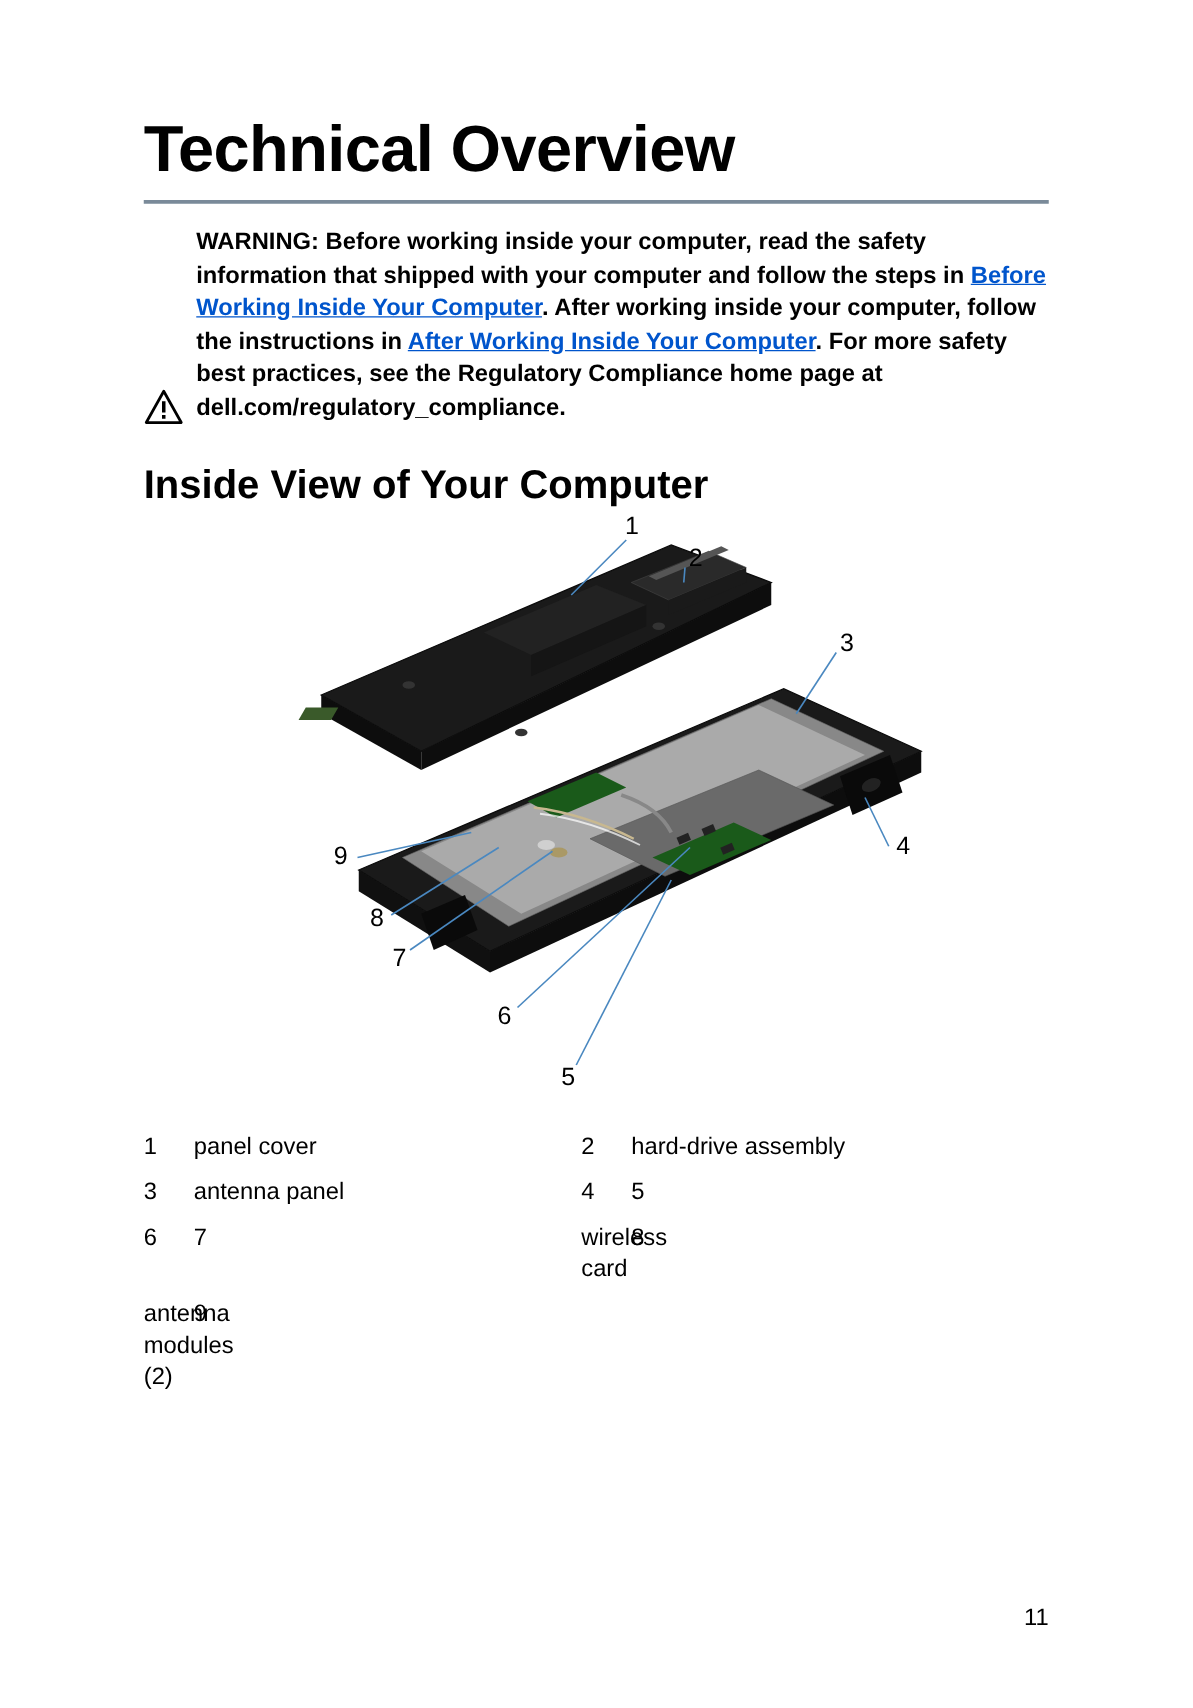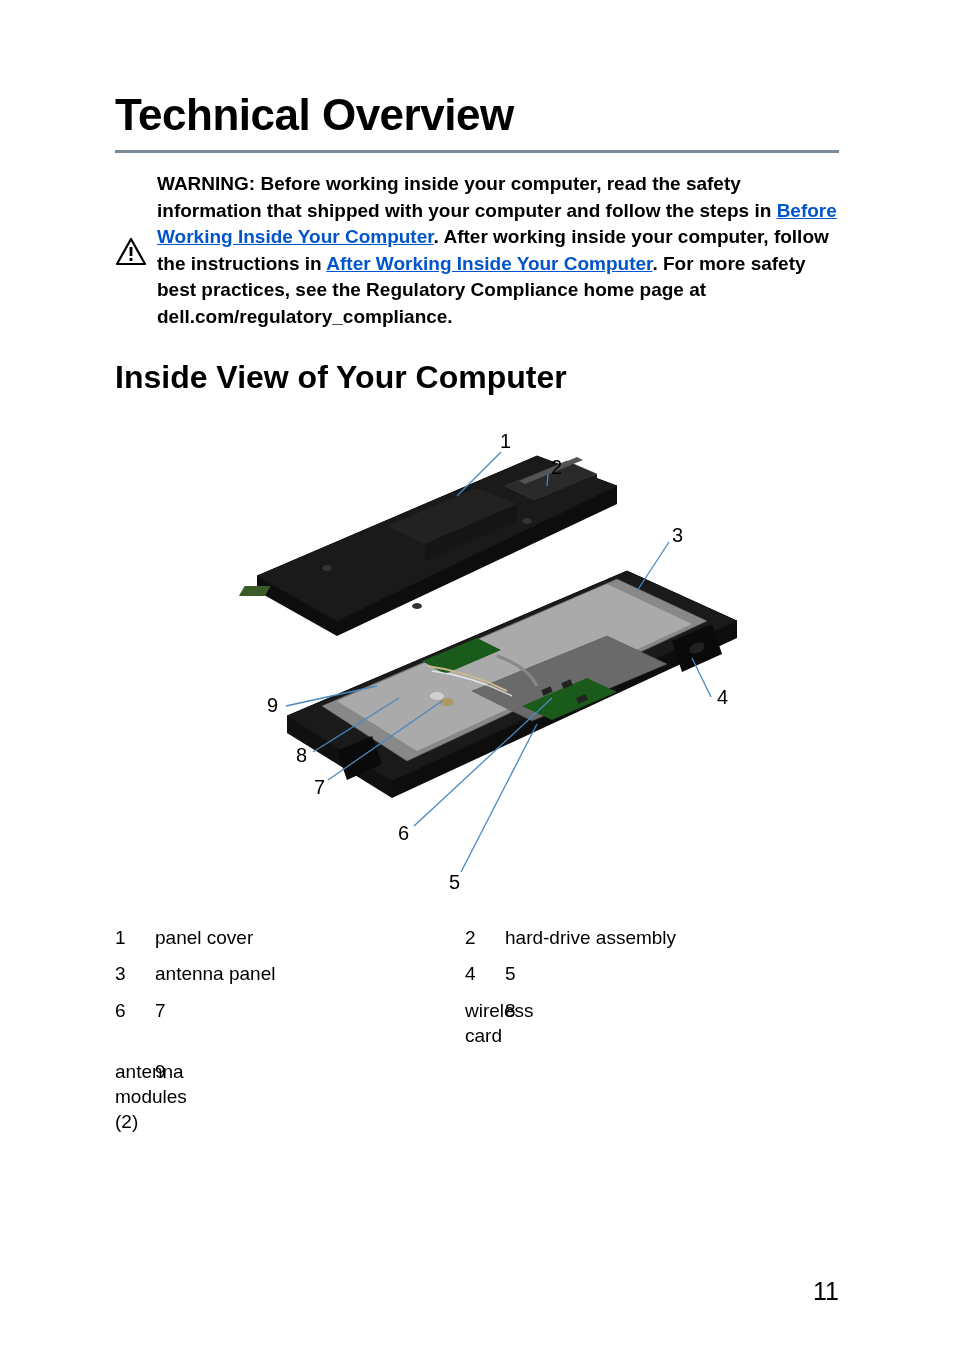--- a/index.html
+++ b/index.html
@@ -12,32 +12,32 @@
       background: #ffffff;
       width: 954px;
       height: 1366px;
       position: relative;
       color: #000;
     }
     .page {
       padding: 90px 115px 0 115px;
     }
     .title {
-      font-size: 44px;
+      font-size: 52px;
       font-weight: 700;
       margin-bottom: 10px;
       letter-spacing: -0.5px;
     }
     .title-underline {
       border-bottom: 3px solid #7a8a99;
       margin-bottom: 18px;
     }
     .warning-block {
       display: flex;
-      align-items: center;
+      align-items: flex-end;
       gap: 10px;
       margin-bottom: 28px;
     }
     .warning-icon {
       flex-shrink: 0;
       width: 32px;
       height: 30px;
       margin-top: 2px;
     }
     .warning-text {
@@ -45,21 +45,20 @@
       line-height: 1.4;
       font-weight: 700;
     }
     .warning-text a {
       color: #0055cc;
       text-decoration: underline;
     }
     .subtitle {
       font-size: 32px;
       font-weight: 700;
-      margin-bottom: 30px;
     }
     .figure {
       position: relative;
       width: 620px;
       height: 480px;
       margin: 0 auto 20px auto;
     }
     .figure svg {
       width: 100%;
       height: 100%;
@@ -77,21 +76,21 @@
       font-size: 19px;
       line-height: 1.3;
     }
     .parts-table .num {
       text-align: left;
     }
     .page-number {
       position: absolute;
       bottom: 60px;
       right: 115px;
-      font-size: 25px;
+      font-size: 19px;
     }
   </style>
 </head>
 <body>
 
 <div class="page">
   <h1 class="title">Technical Overview</h1>
   <div class="title-underline"></div>
 
   <div class="warning-block">

